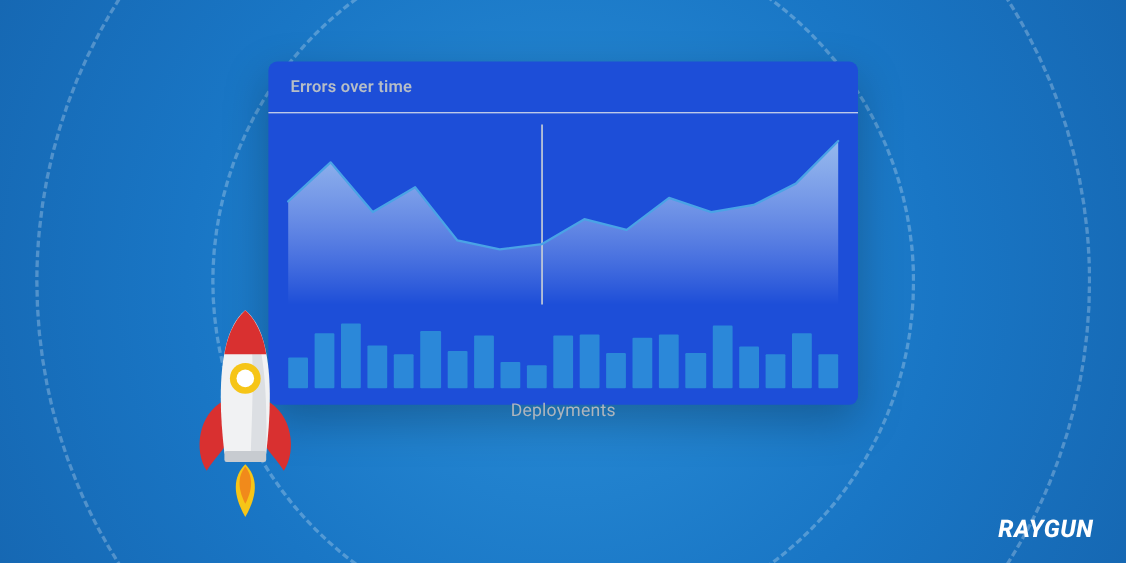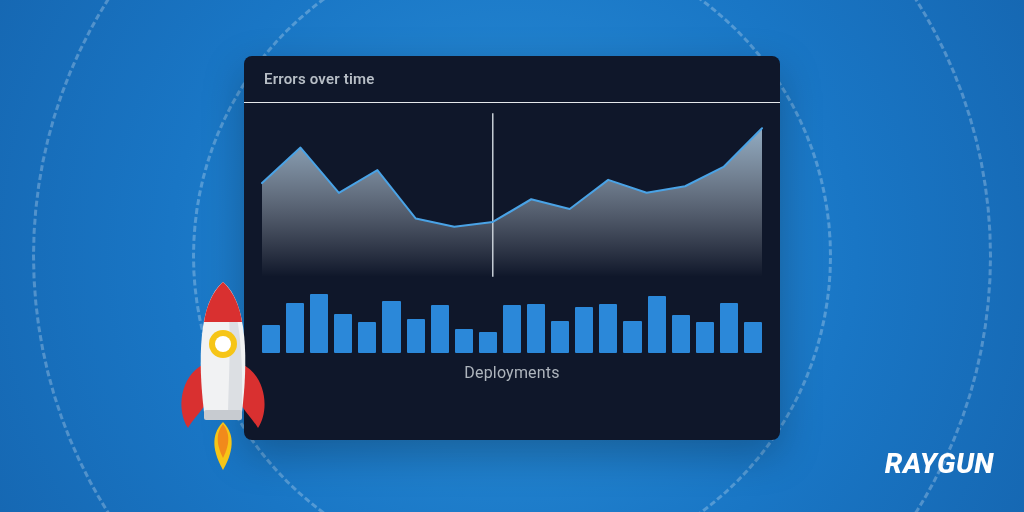--- a/index.html
+++ b/index.html
@@ -16,22 +16,22 @@
     border-radius: 50%;
     border: 3px dashed rgba(255,255,255,0.25);
   }
   .ring-outer { width: 960px; height: 960px; left: 32px; top: -224px; }
   .ring-inner { width: 640px; height: 640px; left: 192px; top: -64px; }
   .card {
     position: absolute;
     left: 244px;
     top: 56px;
     width: 536px;
-    height: 384px;
-    background: #0f172a;
+    height: 312px;
+    background: #1d4ed8;
     border-radius: 8px;
     box-shadow: 0 14px 40px rgba(0,0,0,0.25);
   }
   .card-header {
     padding: 14px 20px;
     border-bottom: 1px solid #e5e8eb;
   }
   .card-header h3 {
     font-size: 15px;
     font-weight: 600;
@@ -68,23 +68,23 @@
   .rocket {
     position: absolute;
     left: 158px;
     top: 272px;
     width: 130px;
     height: 200px;
   }
   .brand {
     position: absolute;
     right: 30px;
-    bottom: 32px;
+    bottom: 18px;
     color: #ffffff;
-    font-size: 28px;
+    font-size: 22px;
     font-weight: 800;
     letter-spacing: 0.5px;
     font-style: italic;
   }
 </style>
 </head>
 <body>
 
 <div class="dotted-ring ring-outer"></div>
 <div class="dotted-ring ring-inner"></div>

